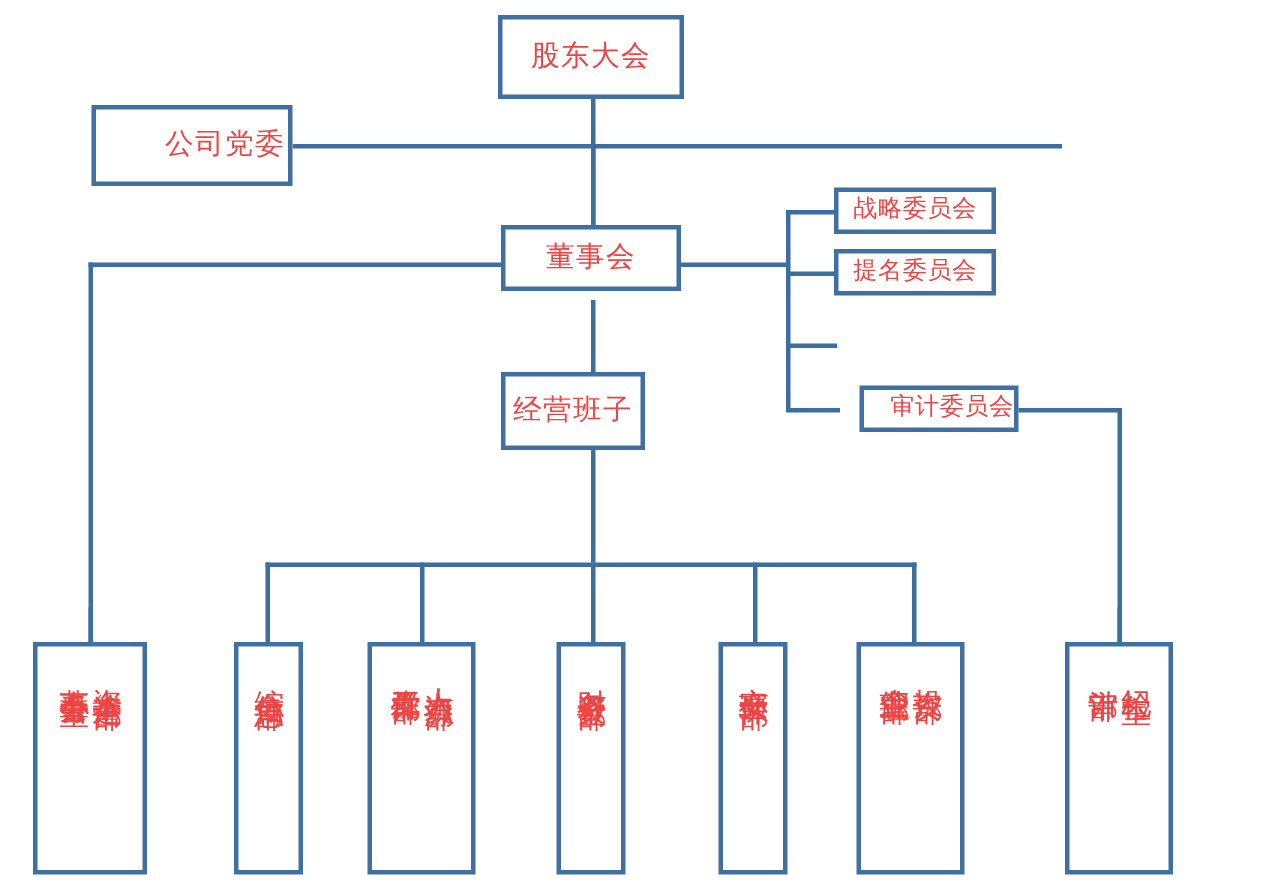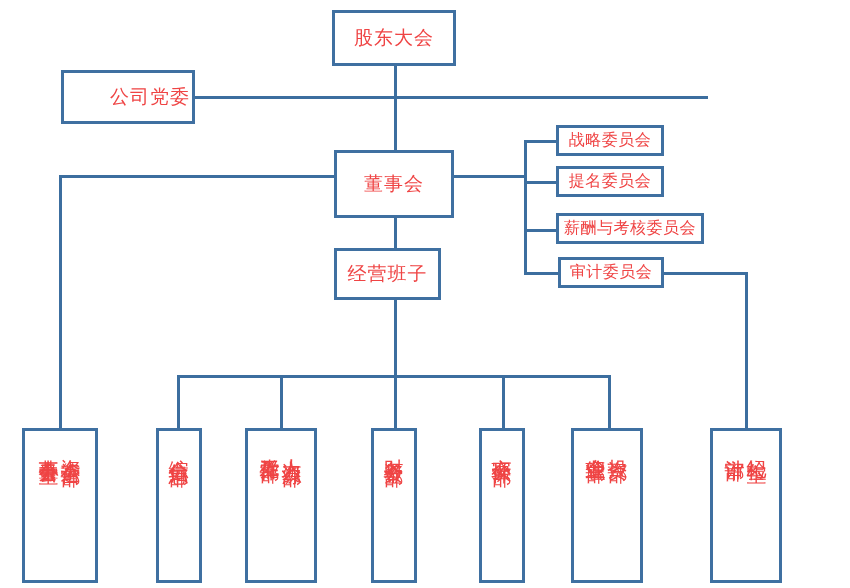--- a/index.html
+++ b/index.html
@@ -114,41 +114,38 @@
 
   <div class="node h-node" style="left:332px; top:10px; width:124px; height:56px;">
     <span>股东大会</span>
   </div>
 
   <div class="node h-node" style="left:61px; top:70px; width:134px; height:54px;padding-left:44px;">
     <span>公司党委</span>
   </div>
 
 
-  <div class="node h-node" style="left:334px; top:150px; width:120px; height:68px;">
+  <div class="node h-node" style="left:334px; top:150px; width:120px; height:44px;">
     <span>董事会</span>
   </div>
 
-  <div class="node h-node" style="left:334px; top:248px; width:107px; height:52px;">
+  <div class="node h-node" style="left:334px; top:248px; width:96px; height:52px;">
     <span>经营班子</span>
   </div>
 
   <div class="node committee" style="left:556px; top:125px; width:108px; height:31px;">
     <span>战略委员会</span>
   </div>
 
   <div class="node committee" style="left:556px; top:166px; width:108px; height:31px;">
     <span>提名委员会</span>
   </div>
 
-  <div class="node committee" style="left:556px; top:213px; width:148px; height:31px;">
-    <span>薪酬与考核委员会</span>
-  </div>
 
-  <div class="node committee" style="left:558px; top:257px; width:106px; height:31px;">
+  <div class="node committee" style="left:573px; top:257px; width:106px; height:31px;justify-content:flex-end;">
     <span>审计委员会</span>
   </div>
 
   <div class="node dept" style="left:22px; top:428px; width:76px; height:155px;">
     <div class="vstack">
       <span class="vtext">资本运营部</span>
       <span class="vtext secondary">董事会办公室</span>
     </div>
   </div>
 

